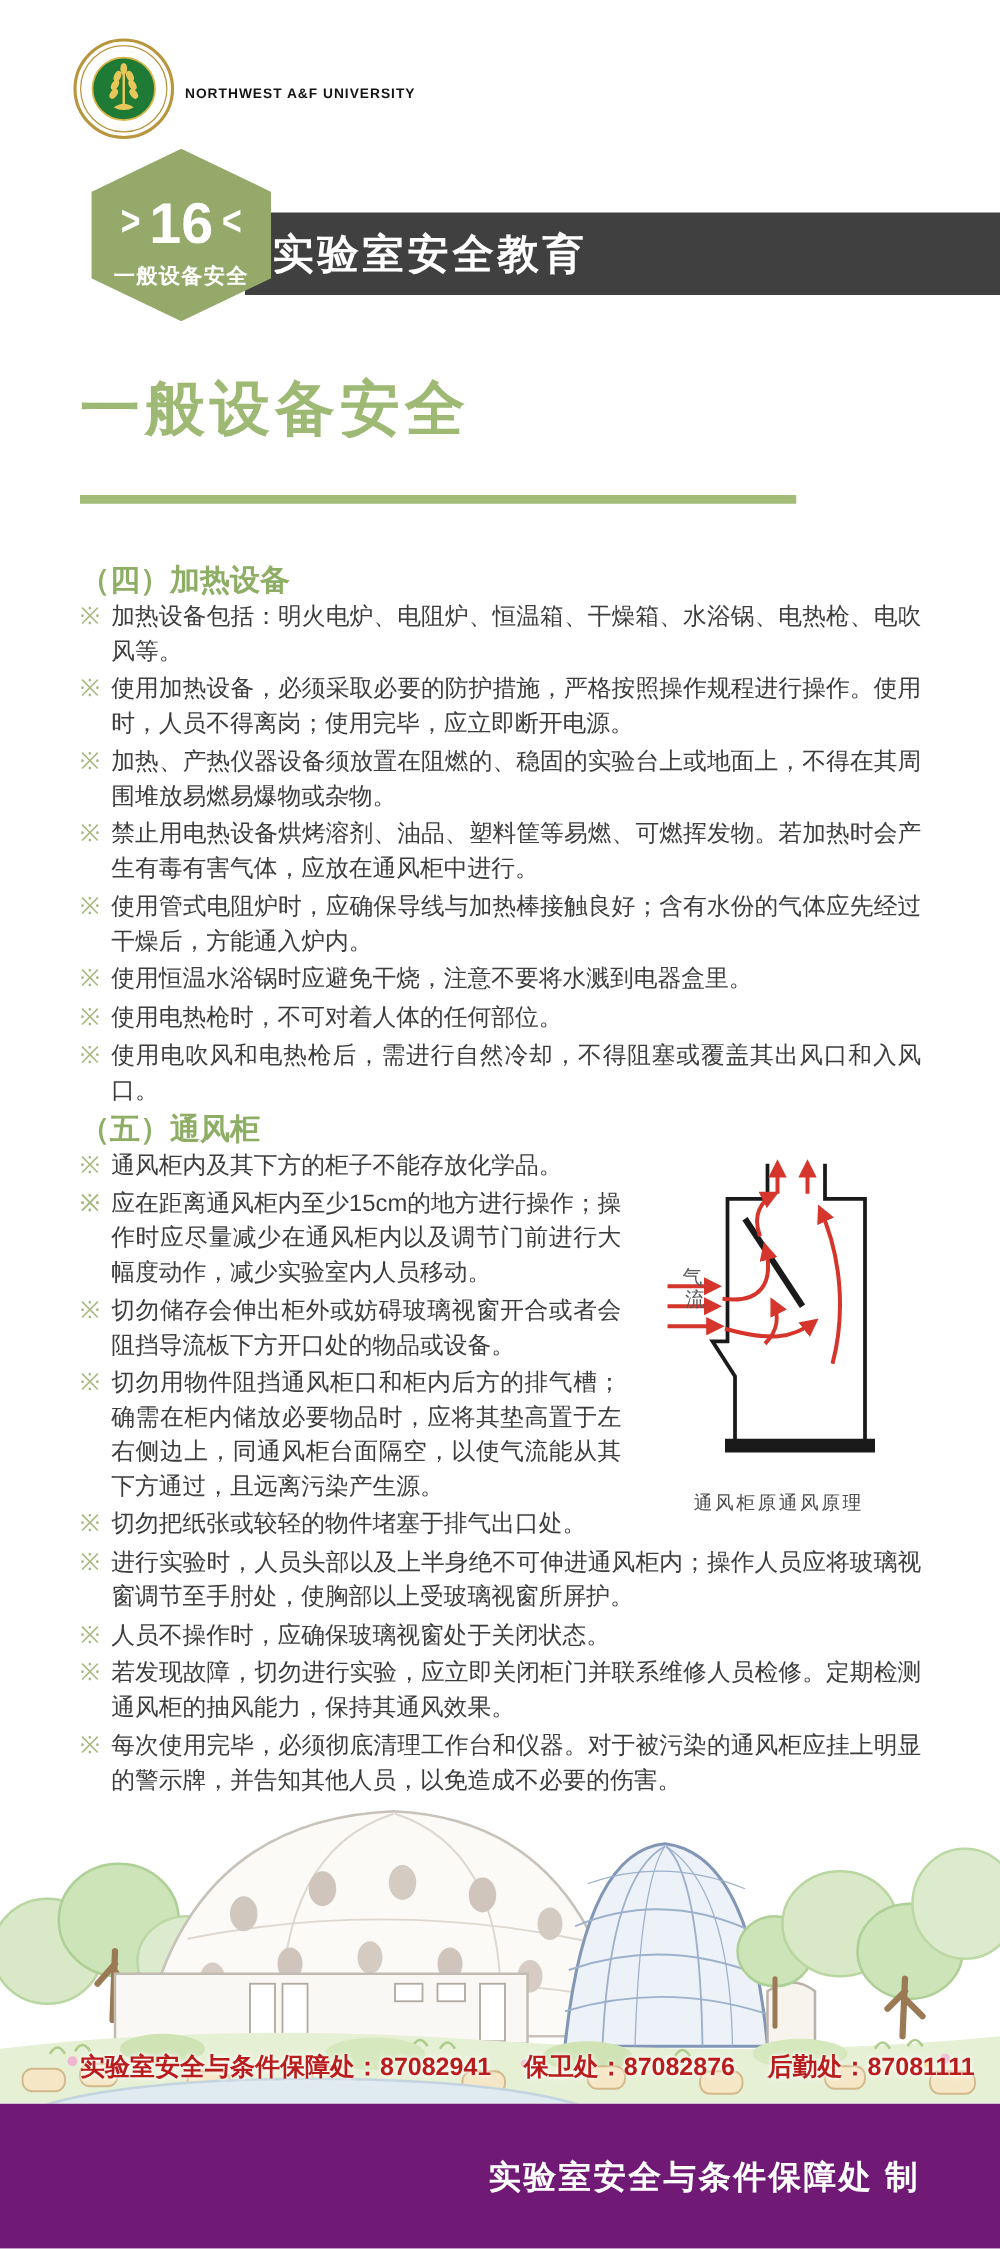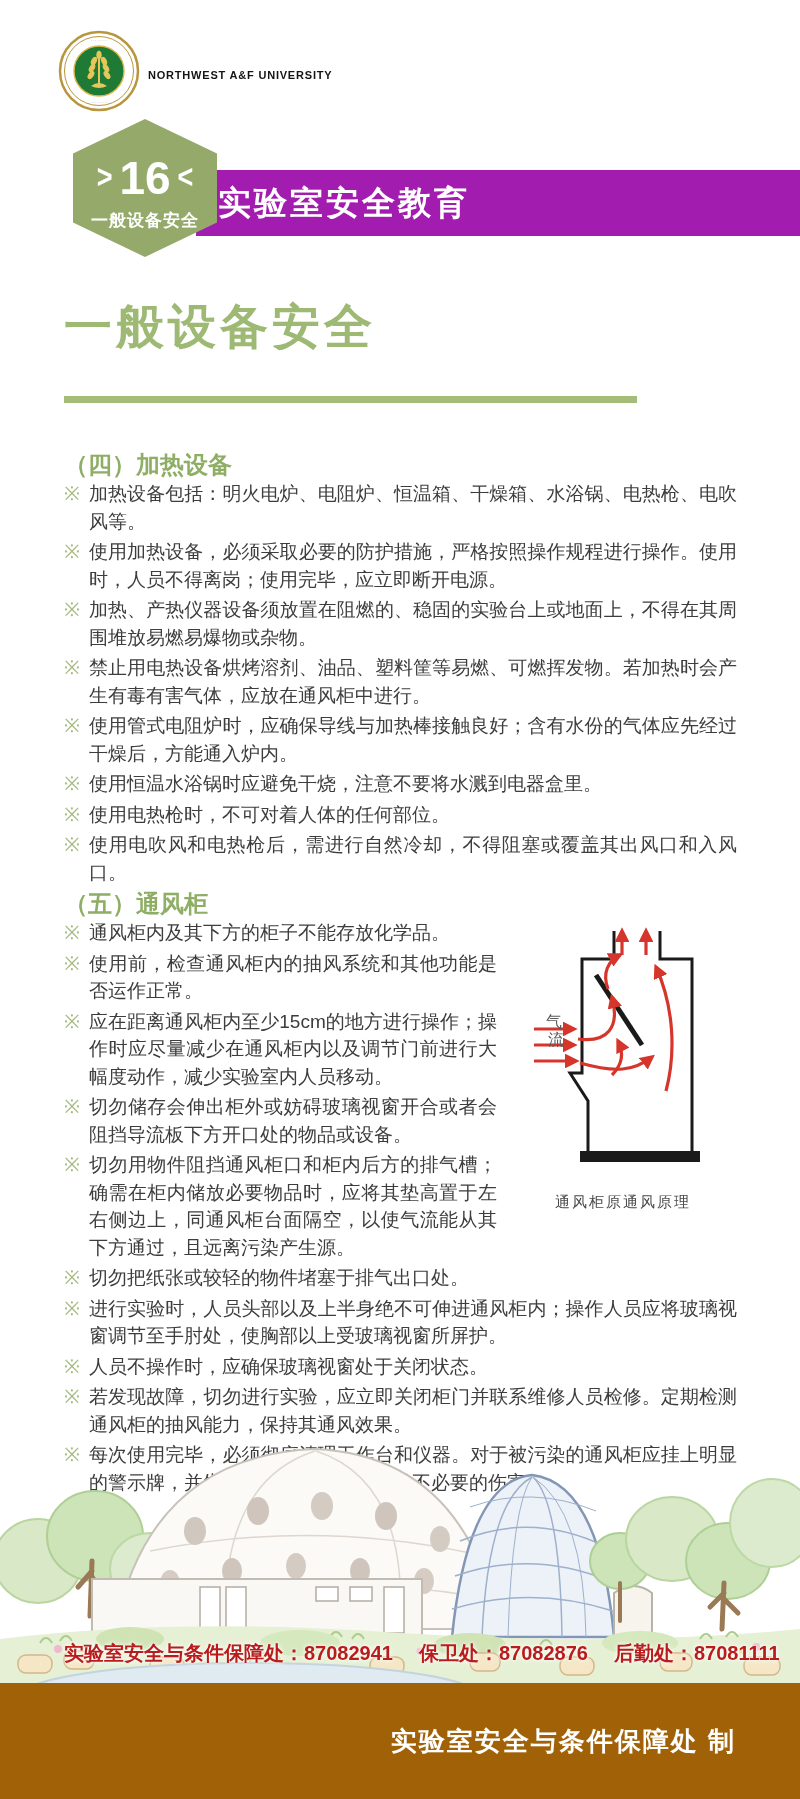--- a/index.html
+++ b/index.html
@@ -13,21 +13,21 @@
   
   .uni-header { position:absolute; top:30px; left:58px; display:flex; align-items:center; }
   .uni-seal { width:82px; height:82px; flex:0 0 auto; }
   .uni-names { margin-left:8px; padding-top:4px; }
   .uni-cn { font-family:"DejaVu Serif", serif; font-size:35px; font-weight:bold; color:#141414; letter-spacing:3px; line-height:1.1; }
   .uni-en { font-size:11px; font-weight:bold; color:#141414; letter-spacing:0.8px; margin-top:3px; }
 
   
   .banner-strip {
     position:absolute; left:196px; right:0; top:170px; height:66px;
-    background:#a21caf; display:flex; flex-direction:column; justify-content:center;
+    background:#404040; display:flex; flex-direction:column; justify-content:center;
     padding-left:22px;
   }
   .banner-cn { font-size:33px; font-weight:800; color:#ffffff; letter-spacing:3px; line-height:1.05; }
   .banner-en { font-size:13px; font-weight:bold; color:rgba(255,255,255,0.92); letter-spacing:1.4px; margin-top:2px; }
   .hexagon {
     position:absolute; left:73px; top:119px; width:144px; height:138px;
     background:#95aa6a;
     clip-path:polygon(50% 0, 100% 25%, 100% 75%, 50% 100%, 0 75%, 0 25%);
     display:flex; flex-direction:column; align-items:center; justify-content:center;
     color:#ffffff;
@@ -59,21 +59,21 @@
   
   .contacts {
     position:absolute; left:64px; right:40px; bottom:132px;
     display:flex; gap:26px; flex-wrap:nowrap;
     font-size:20px; font-weight:800; color:#b91c1c; white-space:nowrap;
     text-shadow:0 0 3px #ffffff, 0 0 6px #ffffff;
   }
 
   
   .footer-bar {
-    position:absolute; left:0; right:0; bottom:0; height:116px; background:#a16207;
+    position:absolute; left:0; right:0; bottom:0; height:116px; background:#701a75;
     display:flex; align-items:center; justify-content:flex-end; padding-right:64px;
   }
   .producer { color:#ffffff; font-size:26px; font-weight:800; letter-spacing:2px; }
 </style>
 </head>
 <body>
 
 <div class="poster">
 
   <div class="uni-header">
@@ -165,21 +165,21 @@
         </g>
 
         <text x="30" y="104" font-size="16" fill="#5a5a5a">气</text>
         <text x="32" y="122" font-size="16" fill="#5a5a5a">流</text>
       </svg>
       <figcaption class="hood-caption">通风柜原通风原理</figcaption>
     </figure>
 
     <ul class="rules">
       <li><span class="marker">※</span><span>通风柜内及其下方的柜子不能存放化学品。</span></li>
-      <li><span class="marker">※</span><span>使用前，检查通风柜内的抽风系统和其他功能是否运作正常。</span></li>
+      <li><span class="marker">※</span></li>
       <li><span class="marker">※</span><span>应在距离通风柜内至少15cm的地方进行操作；操作时应尽量减少在通风柜内以及调节门前进行大幅度动作，减少实验室内人员移动。</span></li>
       <li><span class="marker">※</span><span>切勿储存会伸出柜外或妨碍玻璃视窗开合或者会阻挡导流板下方开口处的物品或设备。</span></li>
       <li><span class="marker">※</span><span>切勿用物件阻挡通风柜口和柜内后方的排气槽；确需在柜内储放必要物品时，应将其垫高置于左右侧边上，同通风柜台面隔空，以使气流能从其下方通过，且远离污染产生源。</span></li>
       <li><span class="marker">※</span><span>切勿把纸张或较轻的物件堵塞于排气出口处。</span></li>
       <li><span class="marker">※</span><span>进行实验时，人员头部以及上半身绝不可伸进通风柜内；操作人员应将玻璃视窗调节至手肘处，使胸部以上受玻璃视窗所屏护。</span></li>
       <li><span class="marker">※</span><span>人员不操作时，应确保玻璃视窗处于关闭状态。</span></li>
       <li><span class="marker">※</span><span>若发现故障，切勿进行实验，应立即关闭柜门并联系维修人员检修。定期检测通风柜的抽风能力，保持其通风效果。</span></li>
       <li><span class="marker">※</span><span>每次使用完毕，必须彻底清理工作台和仪器。对于被污染的通风柜应挂上明显的警示牌，并告知其他人员，以免造成不必要的伤害。</span></li>
     </ul>
   </div>

